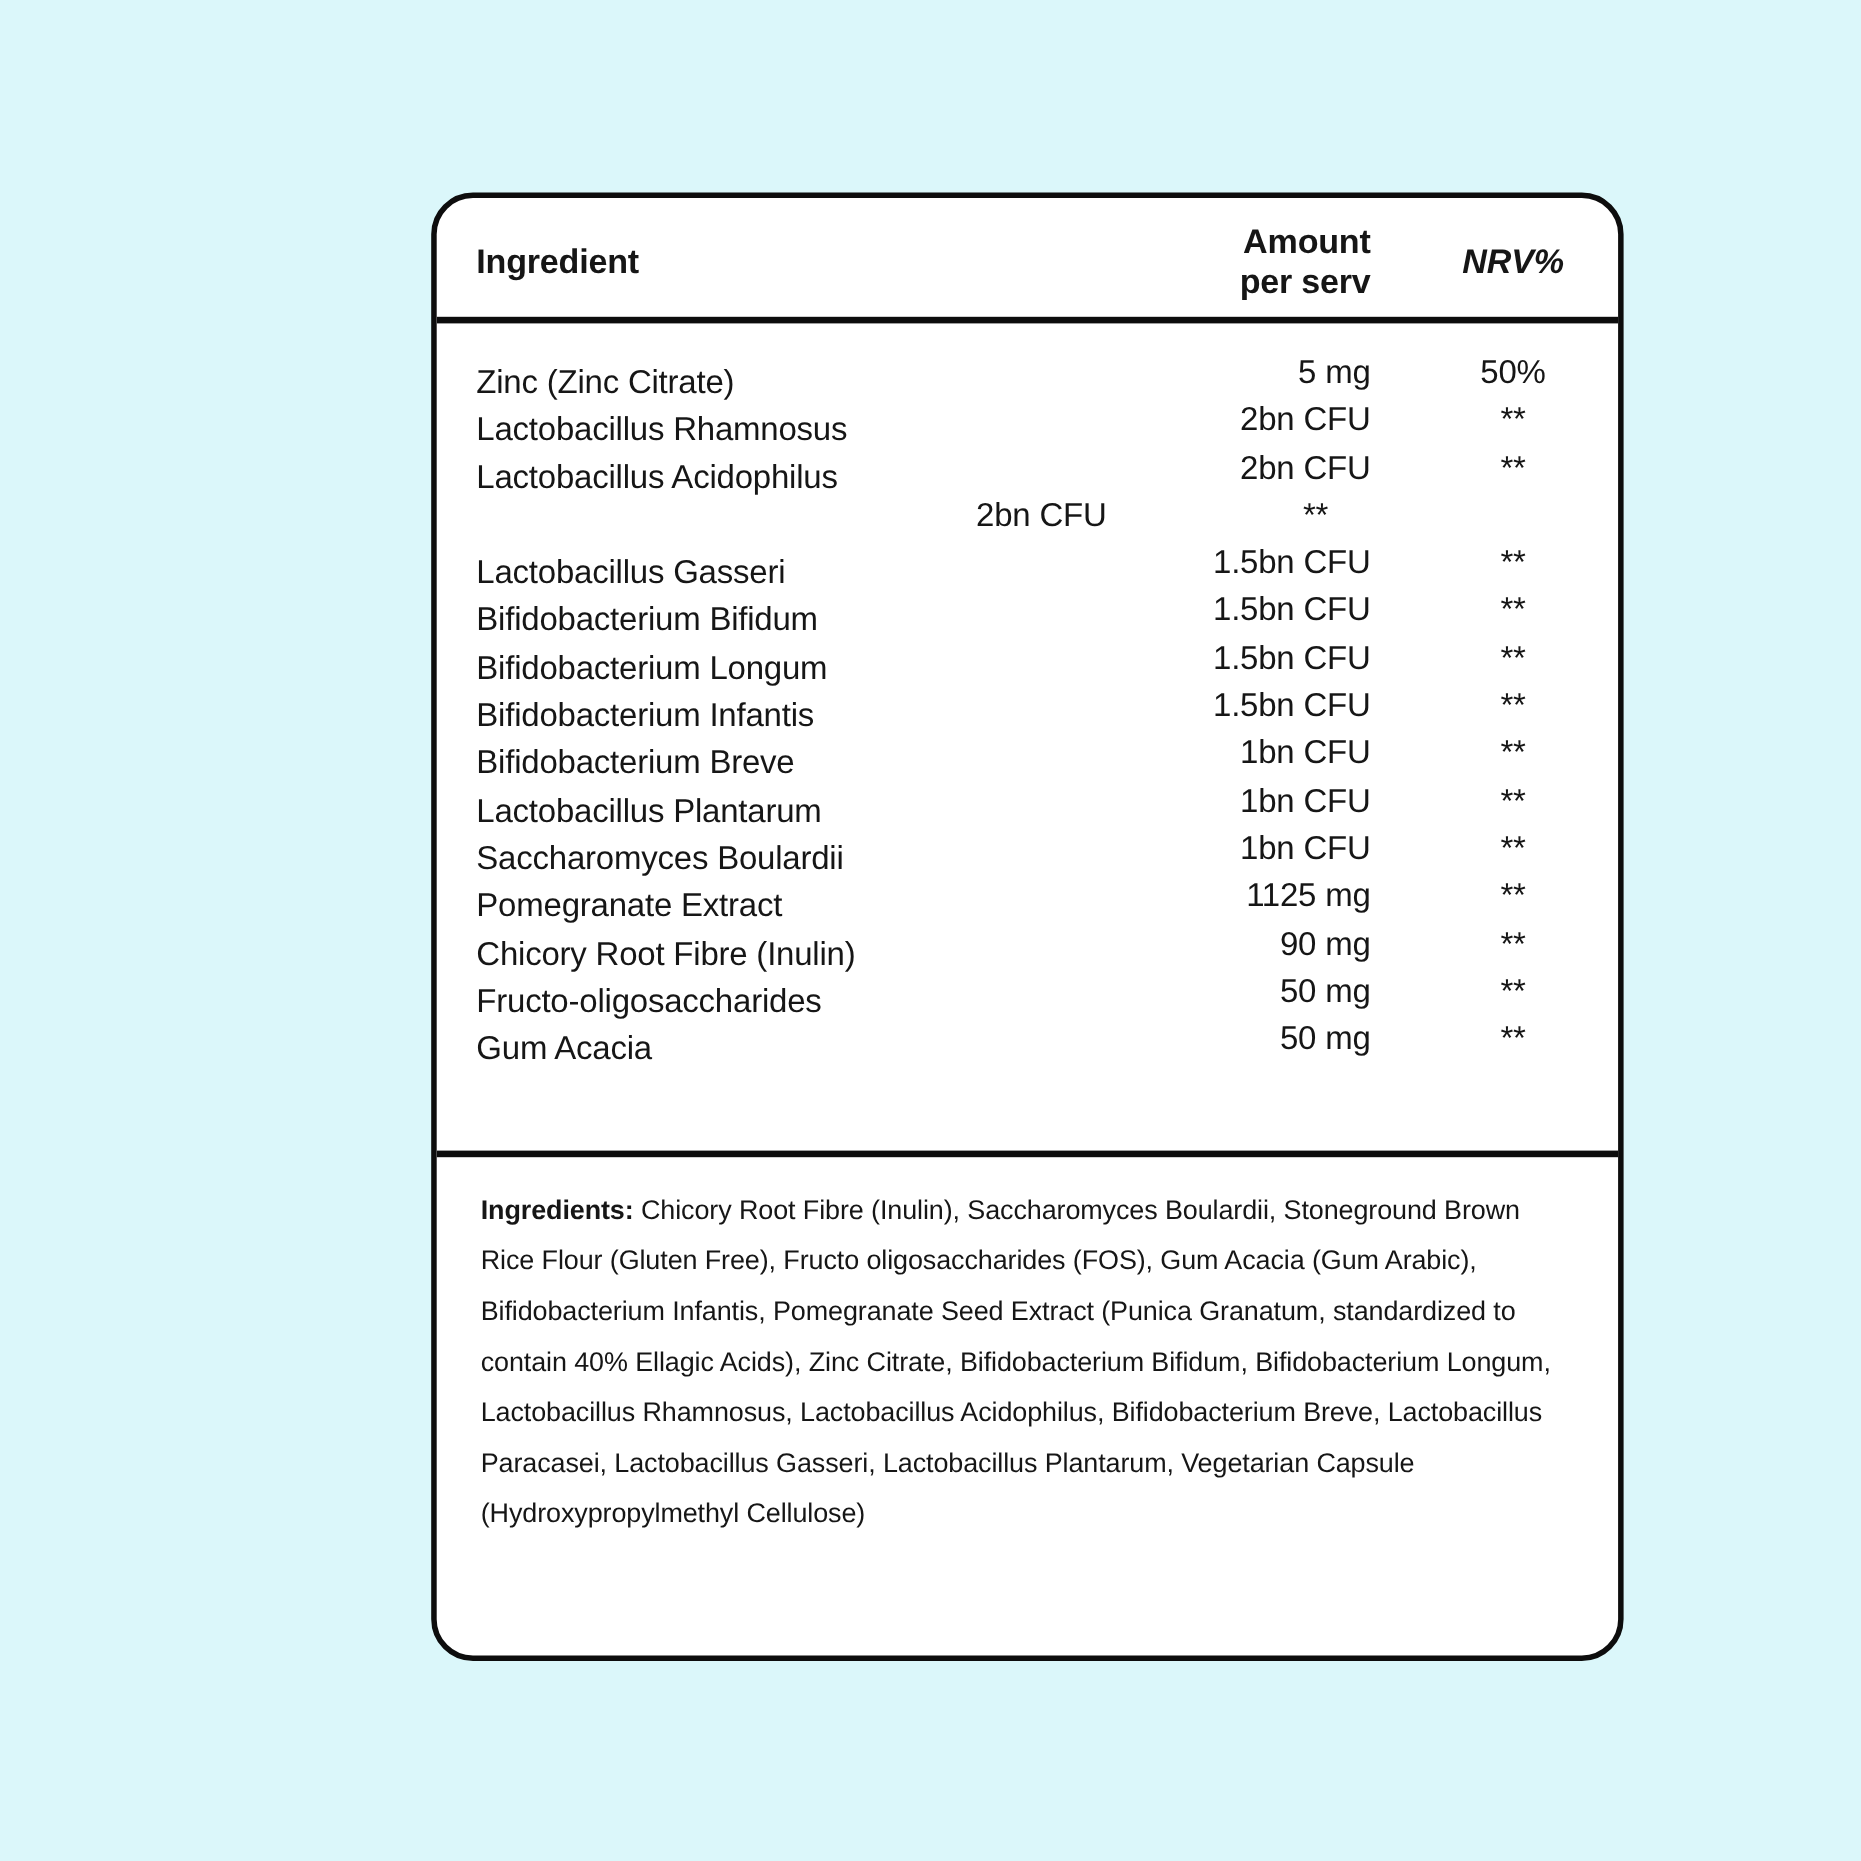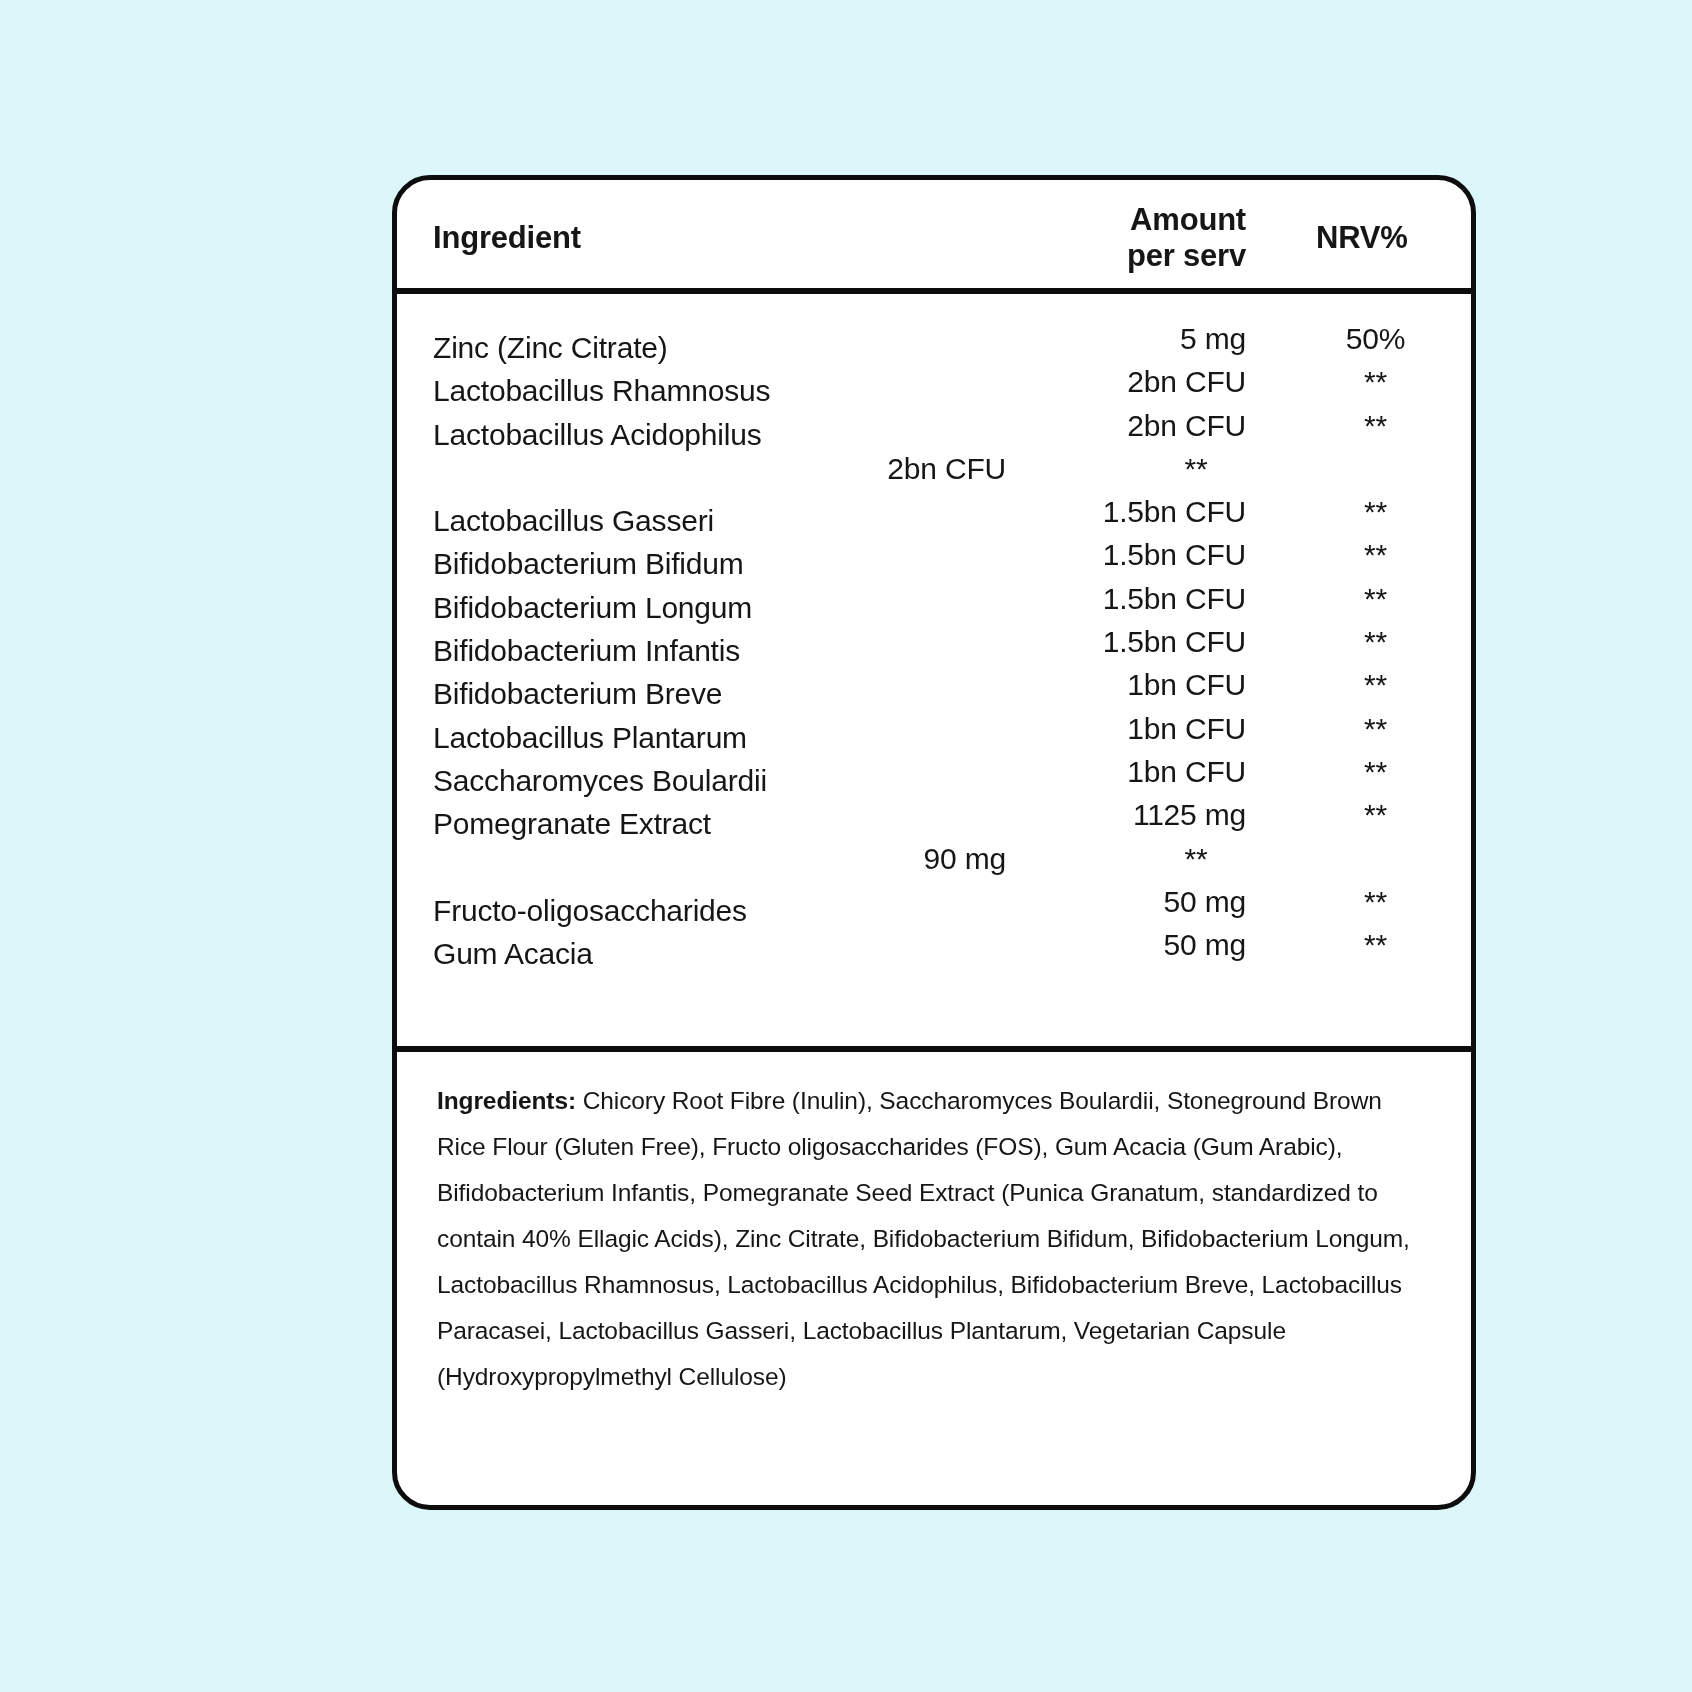--- a/index.html
+++ b/index.html
@@ -34,21 +34,21 @@
   }
   .table-header {
     height: 100px;
     padding: 8px 36px 0 36px;
     border-bottom: 6px solid var(--line, #0d0d0d);
     font-size: 31px;
     font-weight: 700;
     letter-spacing: -0.2px;
   }
   .table-header .c2 { text-align: right; padding-right: 70px; }
-  .table-header .c3 { text-align: left; }
+  .table-header .c3 { text-align: center; font-style: italic; }
 
   .table-body {
     padding: 32px 36px 71px 36px;
     border-bottom: 6px solid var(--line, #0d0d0d);
   }
   .row {
     line-height: 43.3px;
     font-size: 30px;
     letter-spacing: -0.2px;
   }
@@ -129,20 +129,21 @@
       <span class="c1">Saccharomyces Boulardii</span>
       <span class="c2">1bn CFU</span>
       <span class="c3">**</span>
     </div>
     <div class="row cols">
       <span class="c1">Pomegranate Extract</span>
       <span class="c2">1125 mg</span>
       <span class="c3">**</span>
     </div>
     <div class="row cols">
+      <span class="c1">Chicory Root Fibre (Inulin)</span>
       <span class="c2">90 mg</span>
       <span class="c3">**</span>
     </div>
     <div class="row cols">
       <span class="c1">Fructo-oligosaccharides</span>
       <span class="c2">50 mg</span>
       <span class="c3">**</span>
     </div>
     <div class="row cols">
       <span class="c1">Gum Acacia</span>

